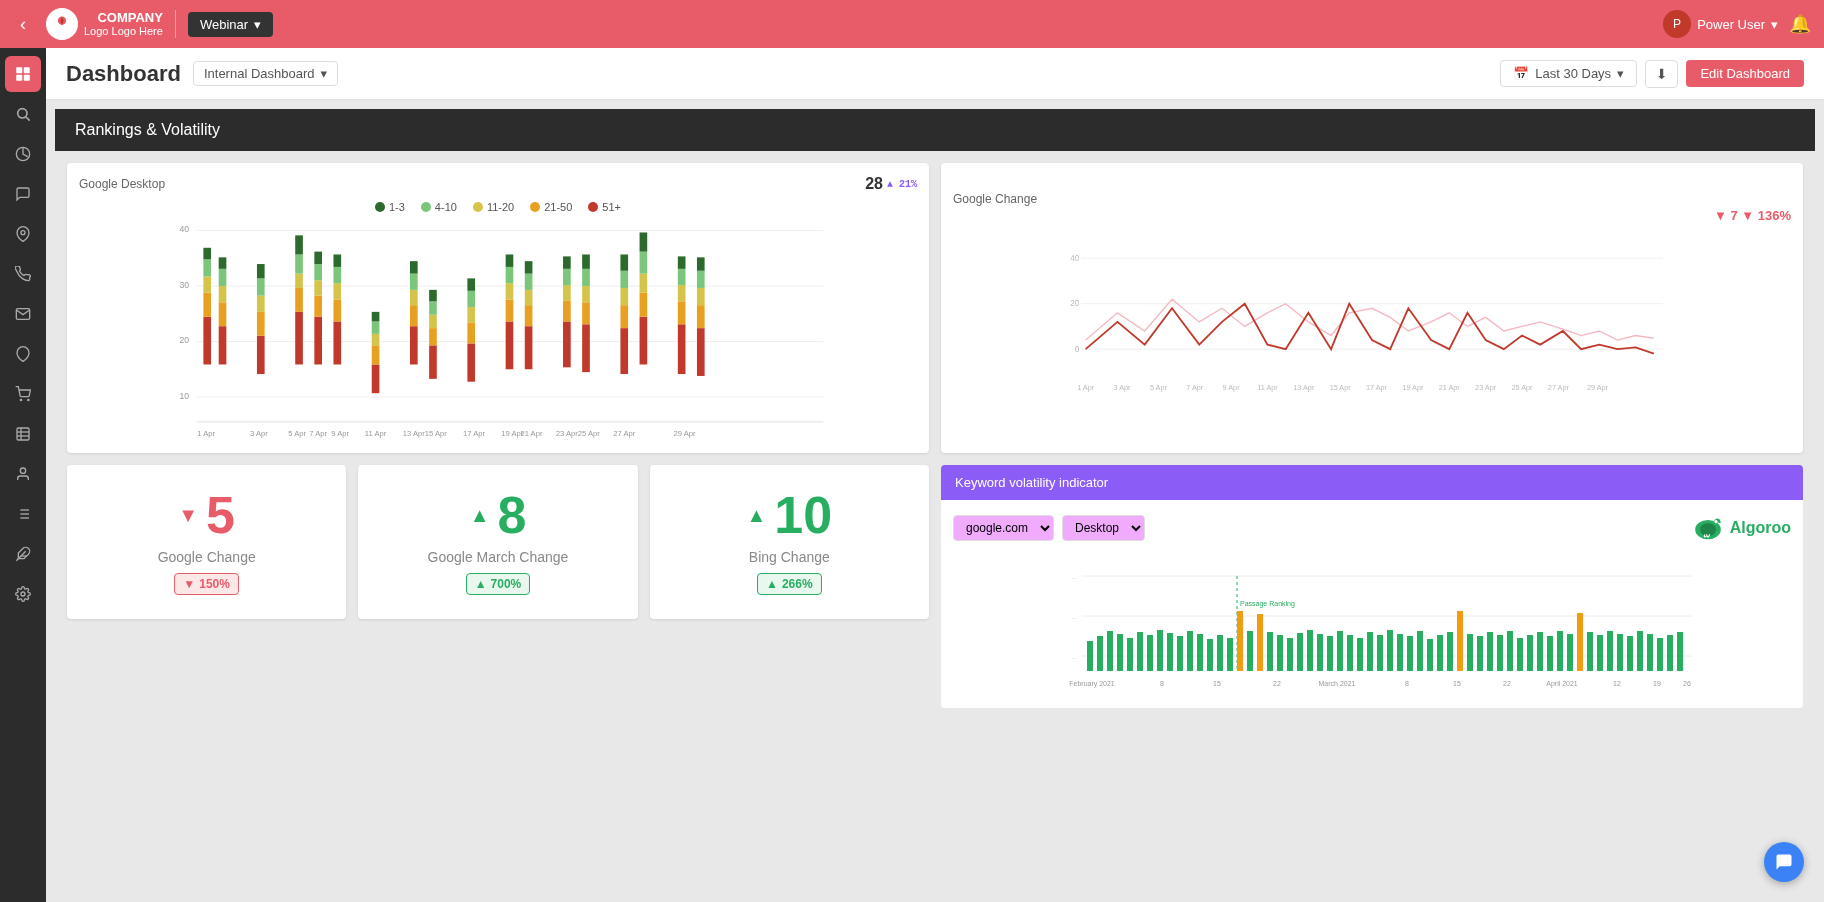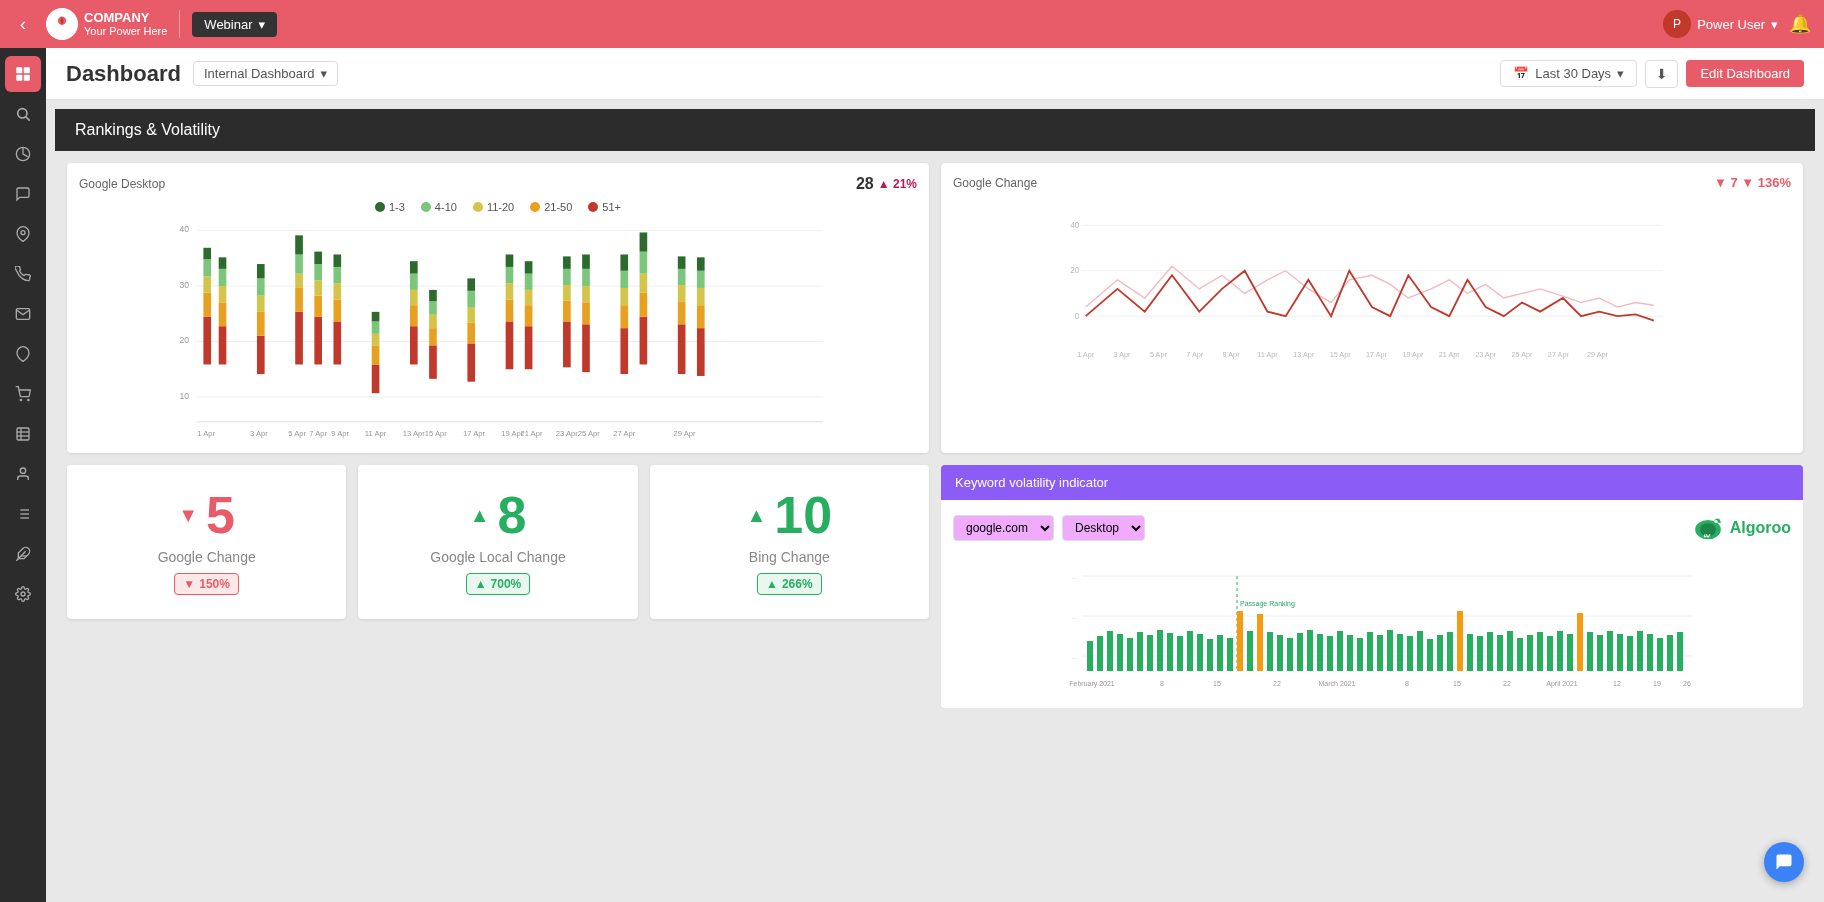--- a/index.html
+++ b/index.html
@@ -33,21 +33,21 @@
       width: 32px;
       height: 32px;
       background: white;
       border-radius: 50%;
       display: flex;
       align-items: center;
       justify-content: center;
     }
     .logo-icon svg { width: 20px; height: 20px; }
     .logo-text { font-size: 11px; line-height: 1.2; }
-    .logo-text strong { display: block; font-size: 13px; }
+    .logo-text strong { display: block; font-size: 13px; text-align: right; }
     .nav-divider { width: 1px; height: 28px; background: rgba(255,255,255,0.4); }
     .nav-webinar-btn {
       background: #333;
       color: white;
       border: none;
       border-radius: 4px;
       padding: 5px 12px;
       font-size: 13px;
       cursor: pointer;
       display: flex;
@@ -406,21 +406,21 @@
   <button class="nav-back-btn">‹</button>
   <div class="nav-logo">
     <div class="logo-icon">
       <svg viewBox="0 0 24 24" fill="#e85c6a">
           <circle cx="12" cy="8" r="5" fill="#e85c6a"></circle>
           <path d="M12 3 L14 8 L12 14 L10 8 Z" fill="#c0392b"></path>
         </svg>
     </div>
     <div class="logo-text">
       <strong>COMPANY</strong>
-      <span>Your Power Here</span>
+      <span>Logo Logo Here</span>
     </div>
   </div>
   <div class="nav-divider"></div>
   <button class="nav-webinar-btn">
     <span>Webinar</span>
     <span>▾</span>
   </button>
   <div class="nav-right">
     <button class="nav-user-btn">
       <div class="user-avatar">P</div>
@@ -554,21 +554,21 @@
         <span>Rankings &amp; Volatility</span>
       </div>
 
       <div class="charts-grid">
 
         <div class="chart-card">
           <div class="chart-title-row">
             <span class="chart-title">Google Desktop</span>
             <div class="chart-badge badge-up">
               <span style="font-size:16px; font-weight:700; color:#333;">28</span>
-              <span style="color:#be185d; font-size:12px;">▲ 21%</span>
+              <span style="color:#8b5cf6; font-size:10px;font-family:Liberation Mono, monospace;">▲ 21%</span>
             </div>
           </div>
 
           <div class="chart-legend">
             <div class="legend-item">
               <div class="legend-dot" style="background:#2d6a2d;"></div>
               <span>1-3</span>
             </div>
             <div class="legend-item">
               <div class="legend-dot" style="background:#7bc67b;"></div>
@@ -726,21 +726,21 @@
               <text x="482" y="225" font-size="8" fill="#999" text-anchor="middle">27 Apr</text>
               <text x="545" y="225" font-size="8" fill="#999" text-anchor="middle">29 Apr</text>
             </svg>
           </div>
         </div>
 
         <div class="chart-card">
           <div class="chart-title-row">
             <span class="chart-title">Google Change</span>
             <div class="chart-badge badge-down">
-              <span style="color:#e85c6a;">▼ 7 ▼ 136%</span>
+              <span style="color:#e85c6a;margin-top:33px;">▼ 7 ▼ 136%</span>
             </div>
           </div>
           <div class="line-chart-container">
             <svg viewBox="0 0 660 220" width="100%" height="100%">
 
               <line x1="10" y1="30" x2="650" y2="30" stroke="#eee" stroke-width="1"></line>
               <line x1="10" y1="80" x2="650" y2="80" stroke="#eee" stroke-width="1"></line>
               <line x1="10" y1="130" x2="650" y2="130" stroke="#eee" stroke-width="1"></line>
 
               <text x="8" y="33" font-size="9" fill="#bbb" text-anchor="end">40</text>
@@ -786,21 +786,21 @@
                 <span>▼</span>
                 <span>150%</span>
               </div>
             </div>
 
             <div class="metric-card">
               <div class="metric-value-row">
                 <span class="metric-arrow-up">▲</span>
                 <span class="metric-value green">8</span>
               </div>
-              <div class="metric-label">Google Local Change</div>
+              <div class="metric-label">Google March Change</div>
               <div class="metric-badge green-badge">
                 <span>▲</span>
                 <span>700%</span>
               </div>
             </div>
 
             <div class="metric-card">
               <div class="metric-value-row">
                 <span class="metric-arrow-up">▲</span>
                 <span class="metric-value green">10</span>

